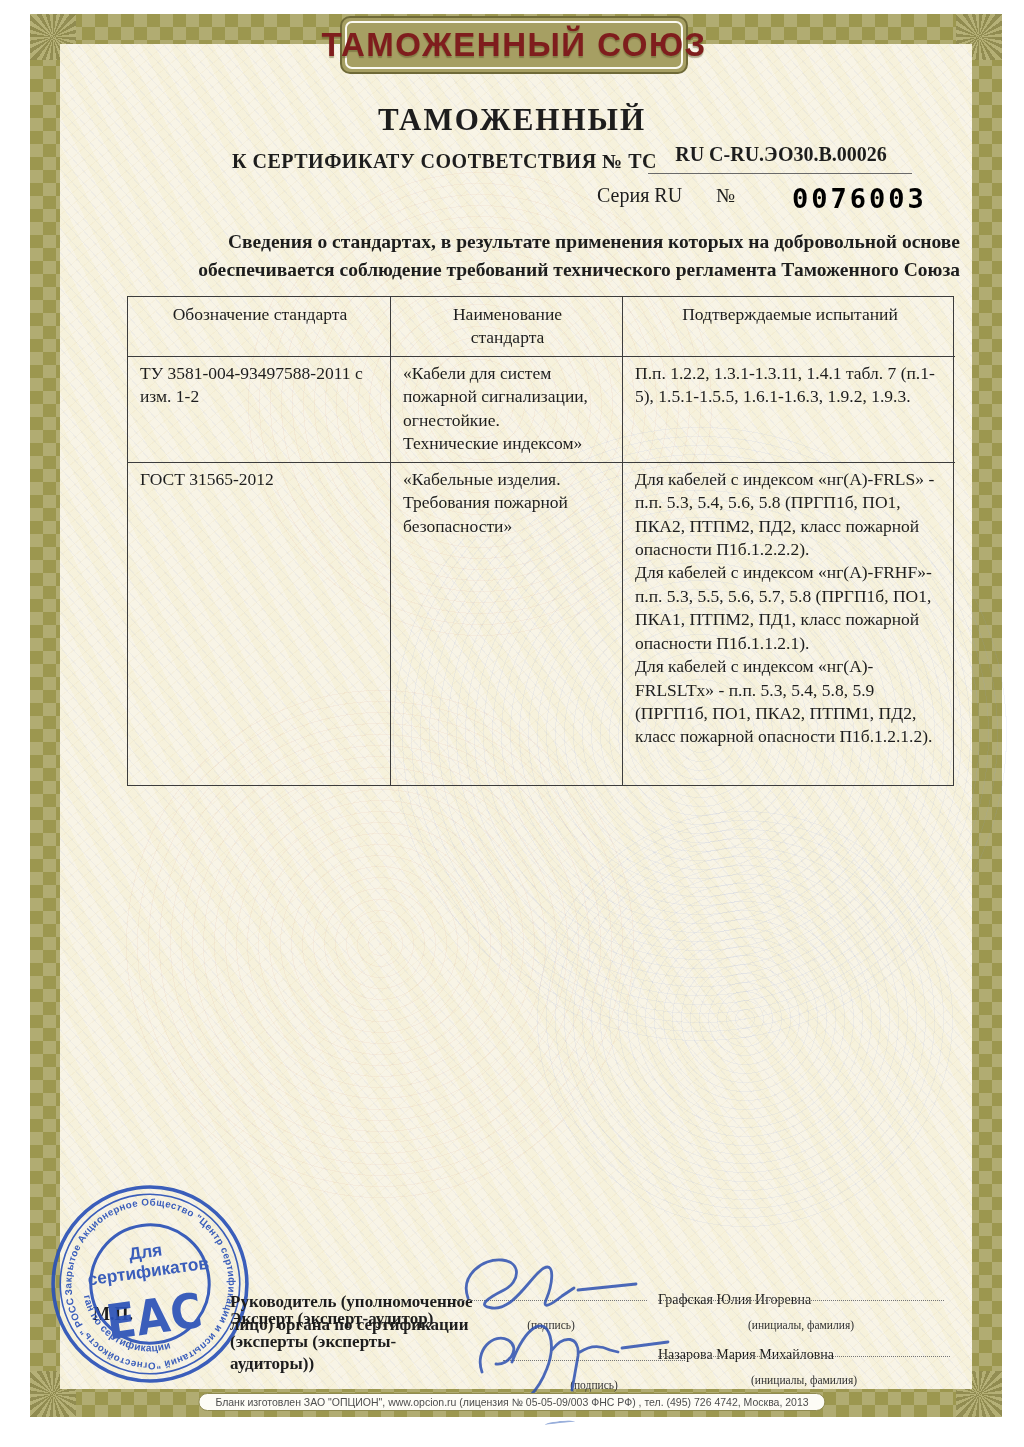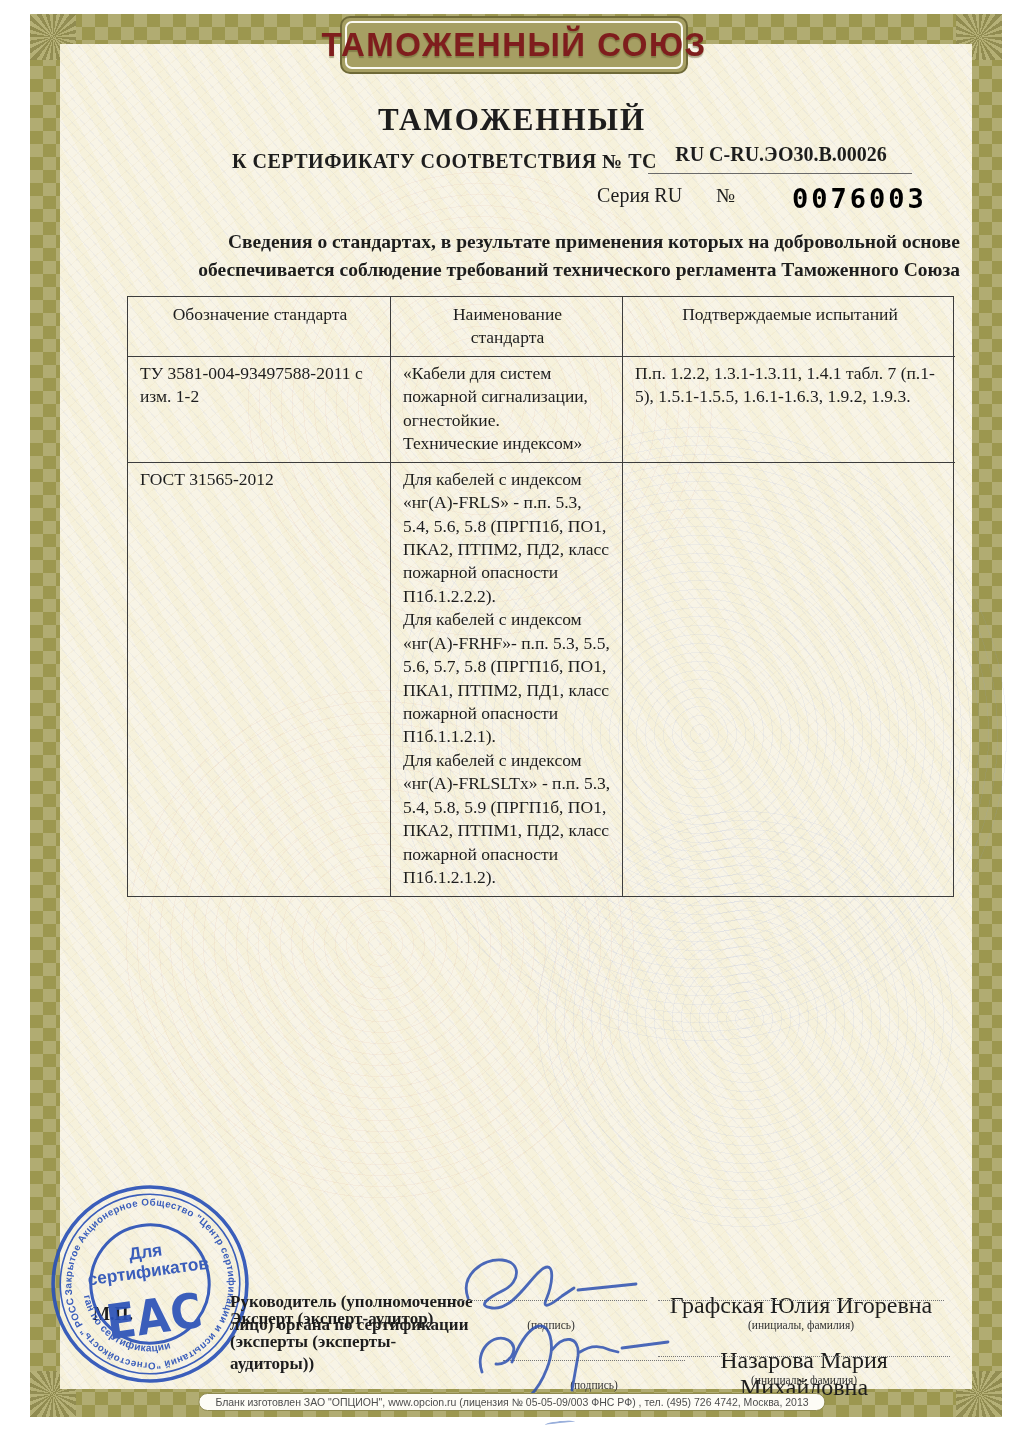--- a/index.html
+++ b/index.html
@@ -80,21 +80,21 @@
   .r2{min-height:322px;}
   
   .stamp{position:absolute;left:48px;top:1182px;width:204px;height:204px;
          transform:rotate(-8deg);opacity:.92;}
   .mp{position:absolute;left:93px;top:1304px;font-size:18px;font-weight:bold;}
   
   .sig-label{position:absolute;left:230px;width:250px;font-size:17px;font-weight:bold;
              line-height:1.33;white-space:pre-line;}
   .dotline{position:absolute;border-bottom:1.5px dotted #777;}
   .caption{position:absolute;font-size:11.5px;color:#333;text-align:center;}
-  .sig-name{position:absolute;font-size:24px;text-align:center;}
+  .sig-name{position:absolute;font-size:14px;}
   .ink{position:absolute;pointer-events:none;}
   
   .footer-pill{
     position:absolute;left:50%;top:1393px;transform:translateX(-50%);
     background:#fdfcf6;border:1.5px solid #8f8a50;border-radius:11px;
     padding:2px 16px;white-space:nowrap;
     font-family:"Liberation Sans","DejaVu Sans",sans-serif;font-size:10.5px;color:#4d4d4d;
   }
   .stray{position:absolute;left:545px;top:1421px;width:30px;height:3px;
          border-top:2px solid rgba(70,110,190,.55);border-radius:50%;transform:rotate(-6deg);}
@@ -138,20 +138,21 @@
     <div class="cell hdr">Наименование
 стандарта</div>
     <div class="cell hdr">Подтверждаемые испытаний</div>
 
     <div class="cell r1">ТУ 3581-004-93497588-2011 с изм. 1-2</div>
     <div class="cell r1">«Кабели для систем пожарной сигнализации, огнестойкие.
 Технические индексом»</div>
     <div class="cell r1">П.п. 1.2.2, 1.3.1-1.3.11, 1.4.1 табл. 7 (п.1-5), 1.5.1-1.5.5, 1.6.1-1.6.3, 1.9.2, 1.9.3.</div>
 
     <div class="cell r2 last-row">ГОСТ 31565-2012</div>
+    <div class="cell r2 last-row">«Кабельные изделия. Требования пожарной безопасности»</div>
     <div class="cell r2 last-row">Для кабелей с индексом «нг(А)-FRLS» -  п.п. 5.3, 5.4, 5.6, 5.8 (ПРГП1б, ПО1, ПКА2, ПТПМ2, ПД2, класс пожарной опасности П1б.1.2.2.2).
 Для кабелей с индексом «нг(А)-FRHF»- п.п. 5.3, 5.5, 5.6, 5.7, 5.8 (ПРГП1б, ПО1, ПКА1, ПТПМ2, ПД1, класс пожарной опасности П1б.1.1.2.1).
 Для кабелей с индексом «нг(А)-FRLSLTx» -  п.п. 5.3, 5.4, 5.8, 5.9 (ПРГП1б, ПО1, ПКА2, ПТПМ1, ПД2, класс пожарной опасности П1б.1.2.1.2).</div>
   </div>
 
   <div class="mp">М.П.</div>
 
   <svg class="stamp" viewBox="0 0 200 200">
     <defs>
       <path id="arcOuter" d="M 100,100 m -77,0 a 77,77 0 1,1 154,0 a 77,77 0 1,1 -154,0"></path>

